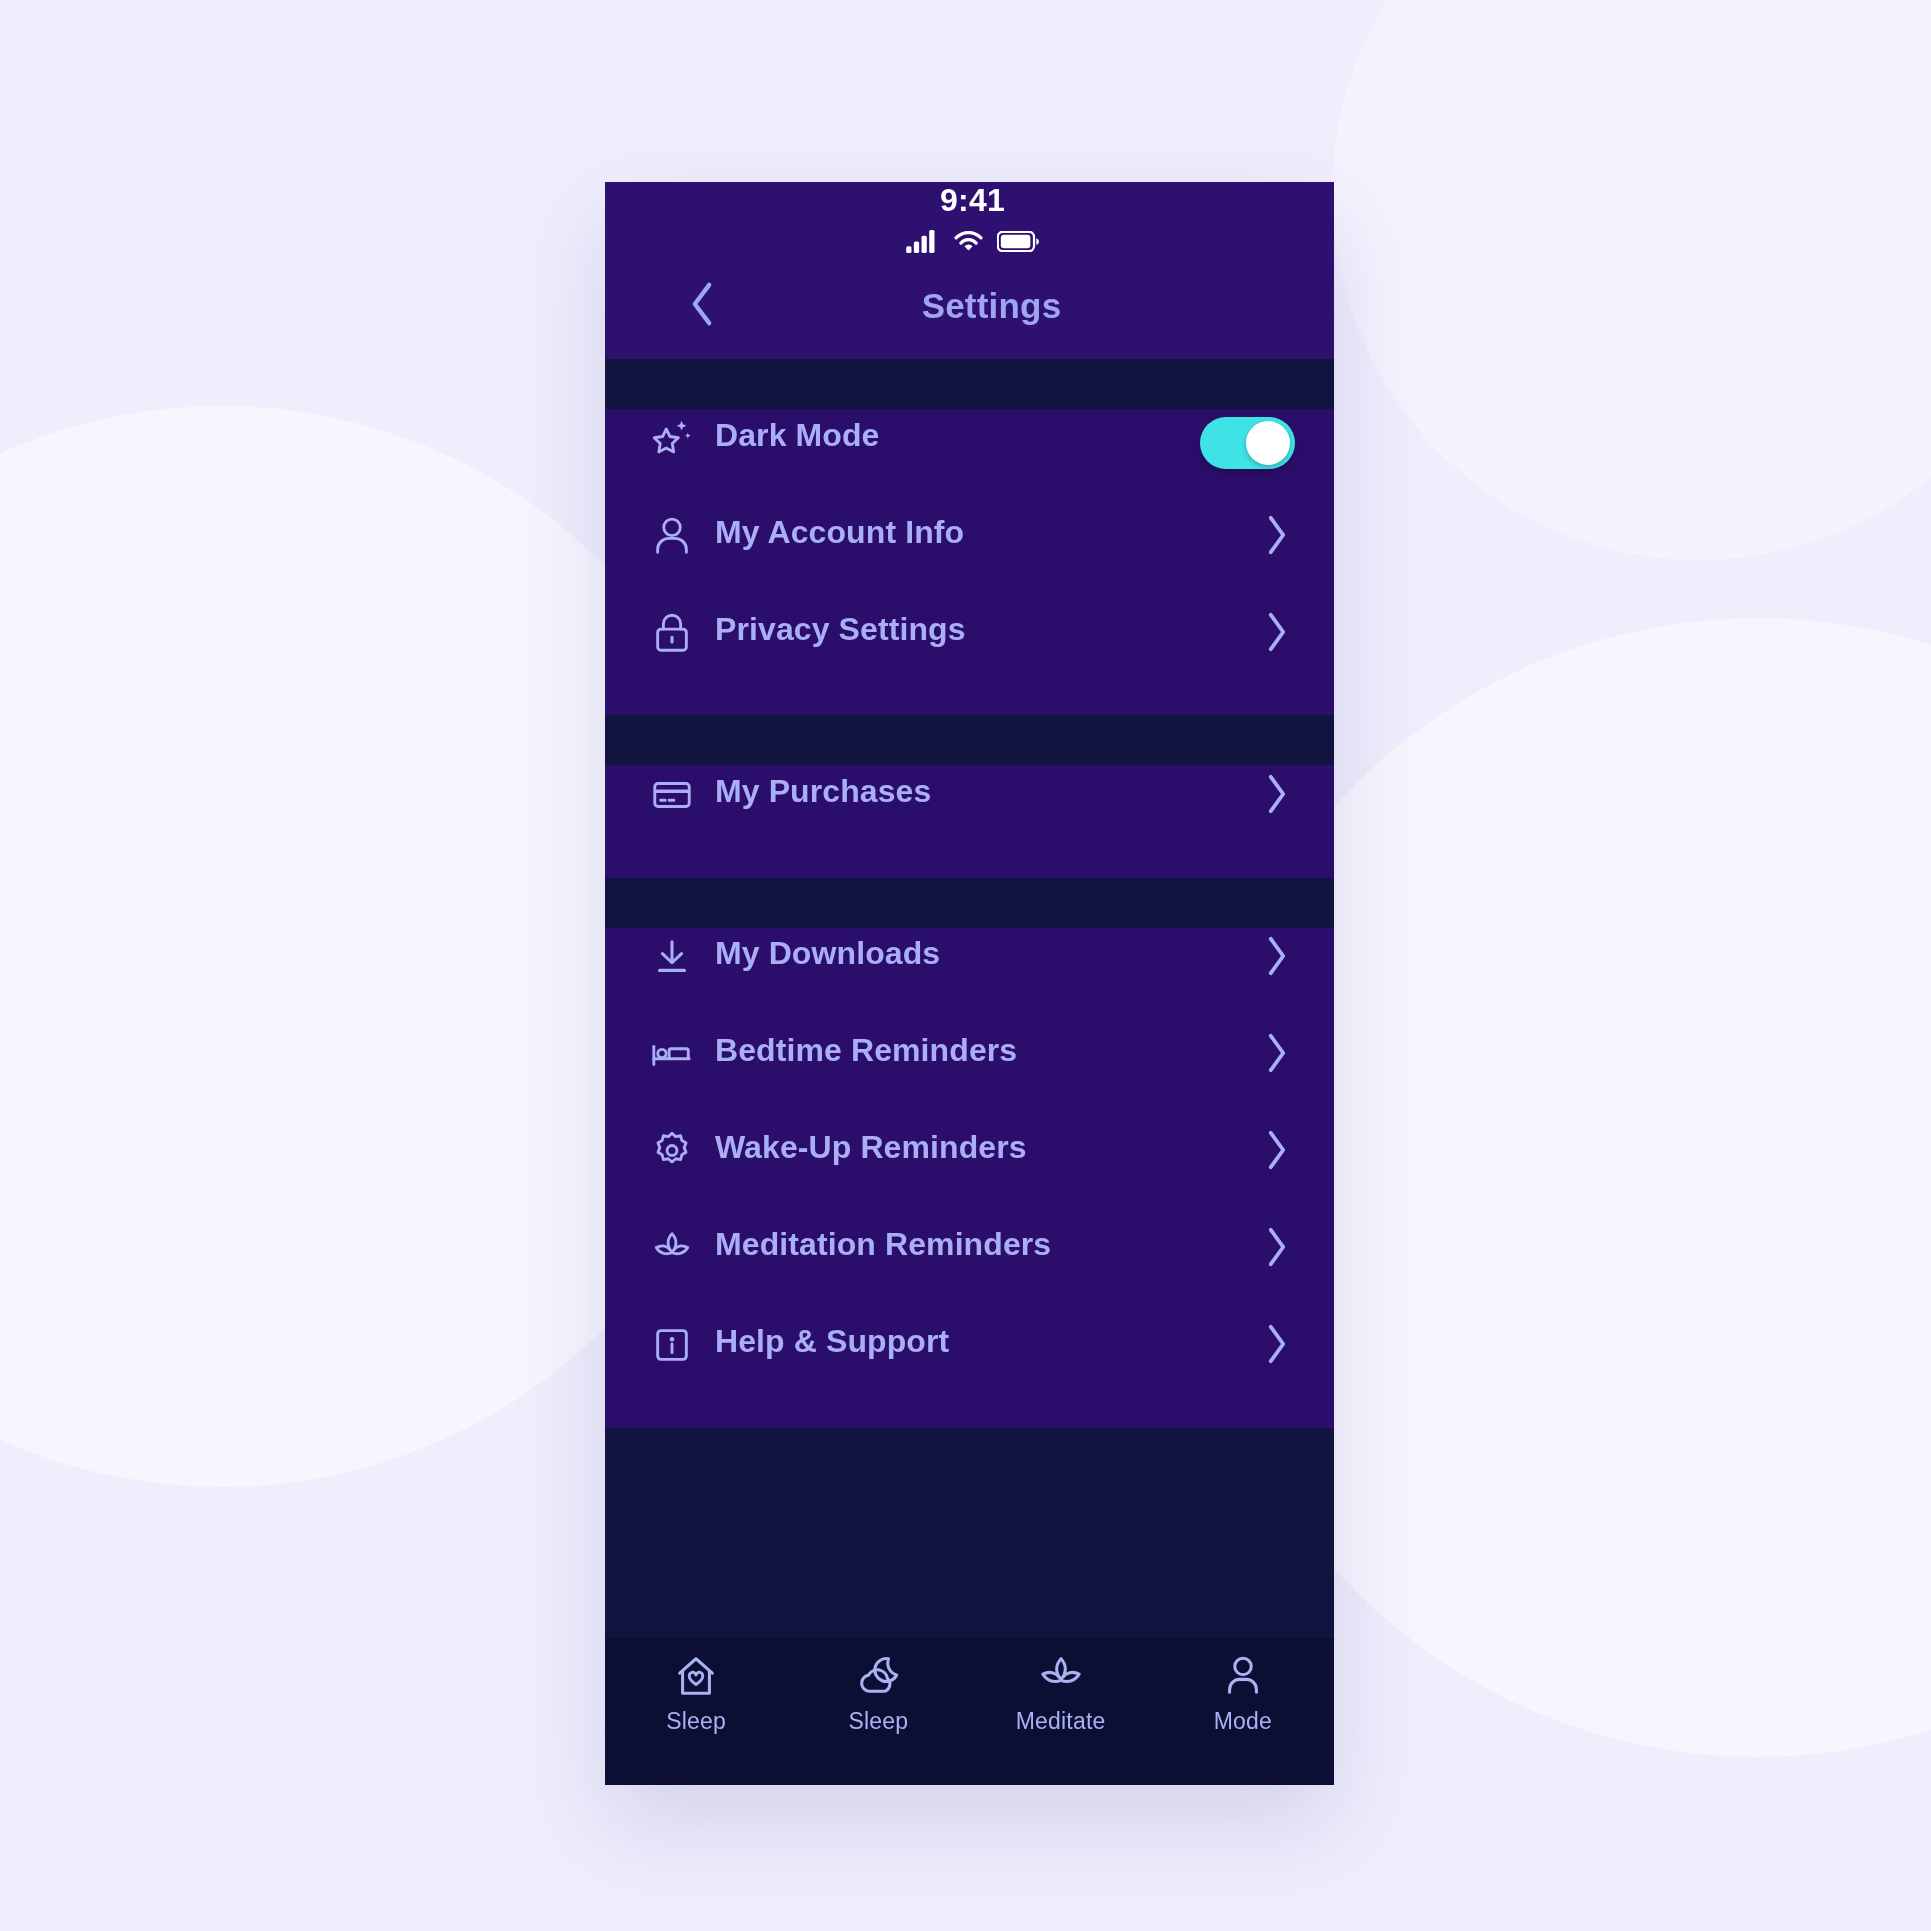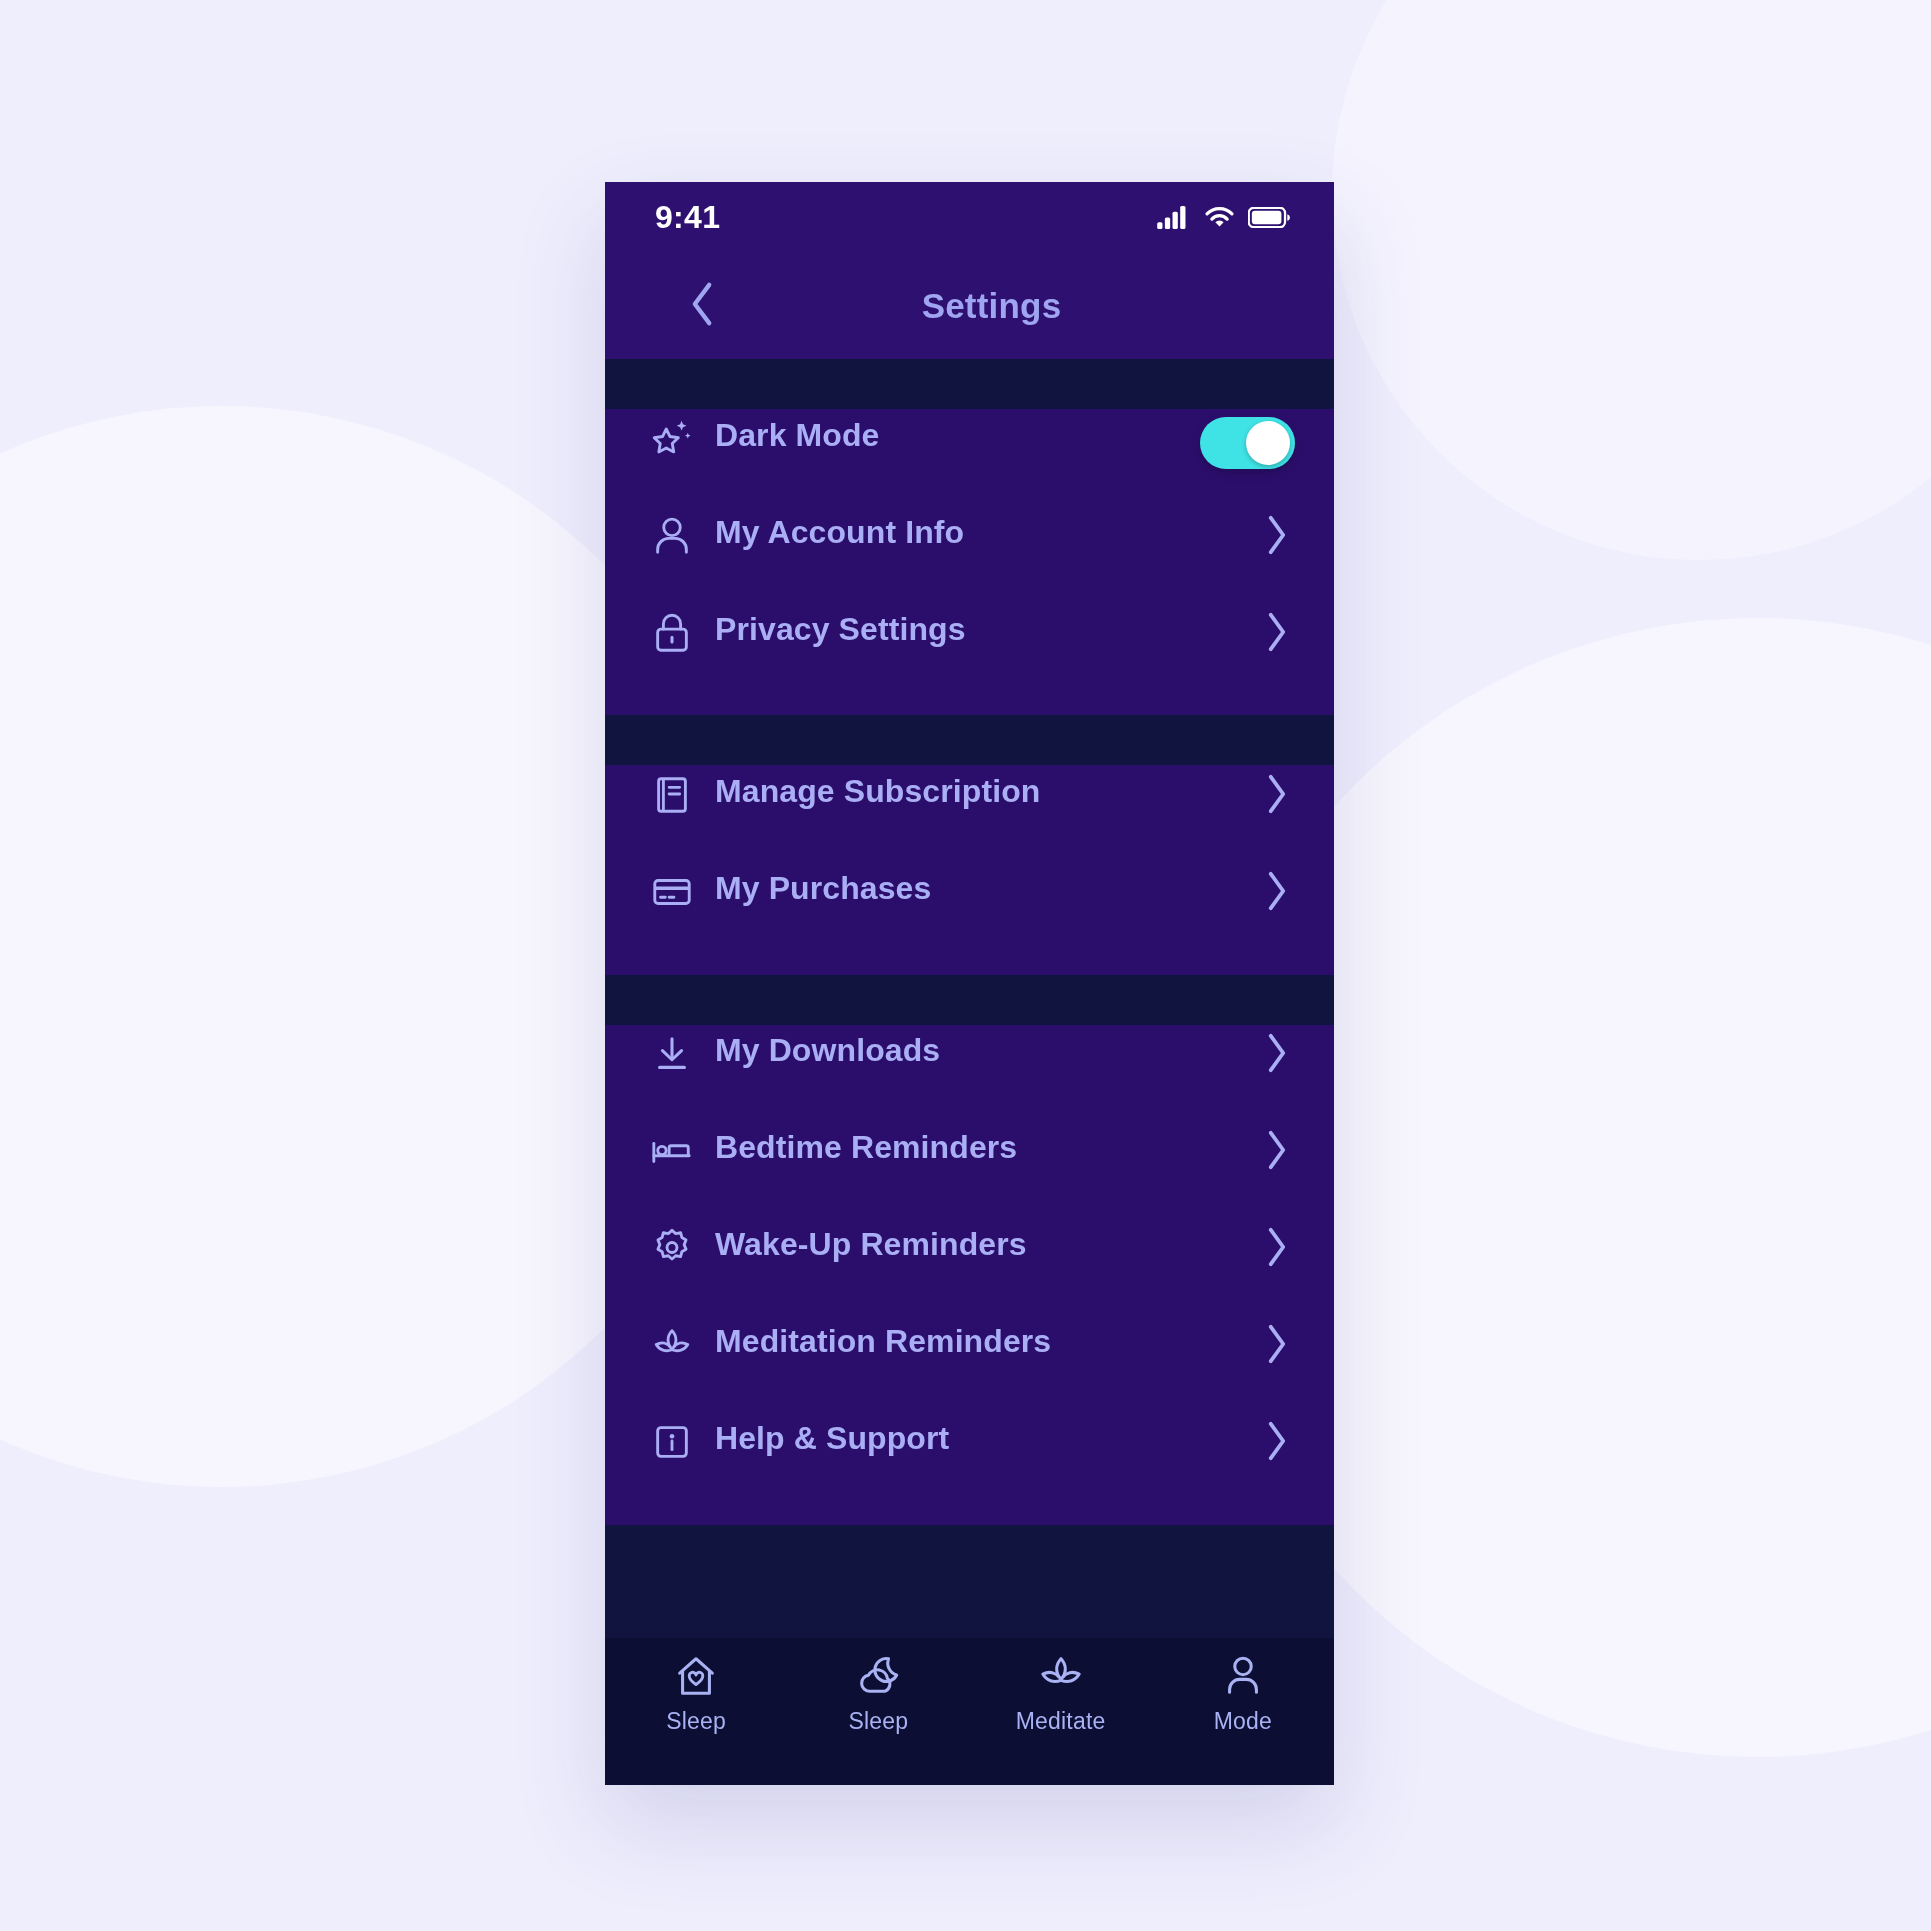--- a/index.html
+++ b/index.html
@@ -69,20 +69,21 @@
     flex: 0 0 auto;
     padding: 0;
   }
   .statusbar {
     height: 71px;
     display: flex;
     align-items: center;
     justify-content: space-between;
     padding: 0 44px 0 50px;
     box-sizing: border-box;
+    flex-direction: column;
   }
   .status-time {
     color: #FFFFFF;
     font-size: 32px;
     font-weight: bold;
     letter-spacing: 0.3px;
   }
   .status-icons {
     display: flex;
     align-items: center;
@@ -318,35 +319,20 @@
             <path d="M7 4 L20 22 L7 40" stroke="#A9AEF5" stroke-width="4" fill="none" stroke-linecap="round" stroke-linejoin="round"></path>
           </svg>
         </div>
       </div>
     </div>
 
     <div class="gap gap-mid"></div>
 
     <div class="section">
 
-      <div class="row">
-        <div class="row-icon">
-          <svg width="44" height="44" viewBox="0 0 46 46">
-            <rect x="9" y="6" width="28" height="34" rx="2.6" stroke="#A9AEF5" stroke-width="3" fill="none"></rect>
-            <path d="M14 6 v34" stroke="#A9AEF5" stroke-width="3"></path>
-            <path d="M20 15 h11 M20 22 h11" stroke="#A9AEF5" stroke-width="3" stroke-linecap="round"></path>
-          </svg>
-        </div>
-        <div class="row-label">Manage Subscription</div>
-        <div class="row-chevron">
-          <svg width="25" height="42" viewBox="0 0 26 44">
-            <path d="M7 4 L20 22 L7 40" stroke="#A9AEF5" stroke-width="4" fill="none" stroke-linecap="round" stroke-linejoin="round"></path>
-          </svg>
-        </div>
-      </div>
 
       <div class="row">
         <div class="row-icon">
           <svg width="44" height="44" viewBox="0 0 46 46">
             <rect x="5" y="11" width="36" height="24" rx="3.4" stroke="#A9AEF5" stroke-width="3" fill="none"></rect>
             <path d="M5 19 h36" stroke="#A9AEF5" stroke-width="3.6"></path>
             <path d="M11 28.5 h5 M20 28.5 h5" stroke="#A9AEF5" stroke-width="3" stroke-linecap="round"></path>
           </svg>
         </div>
         <div class="row-label">My Purchases</div>

